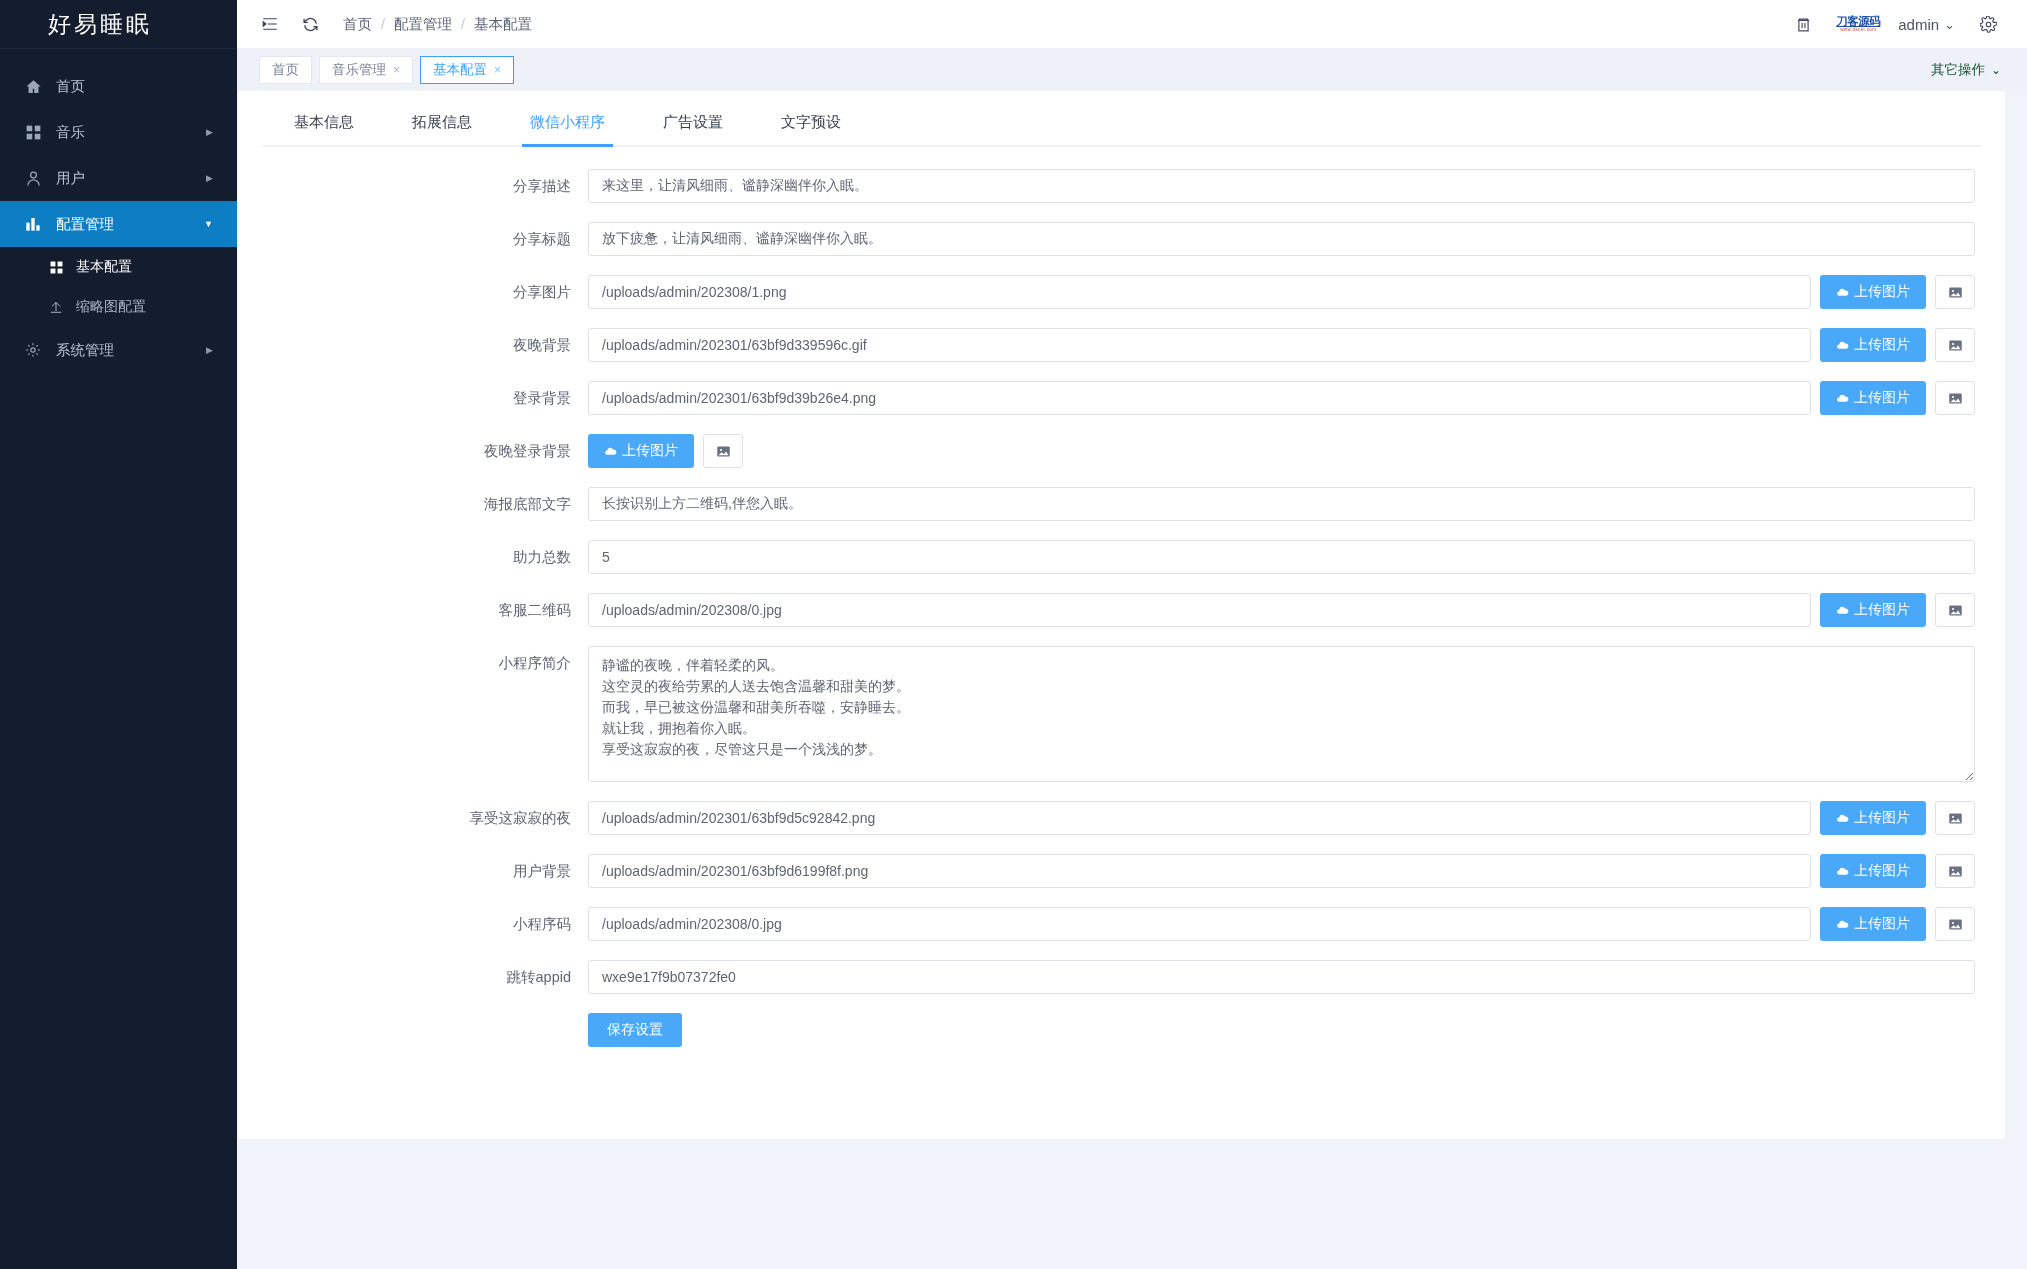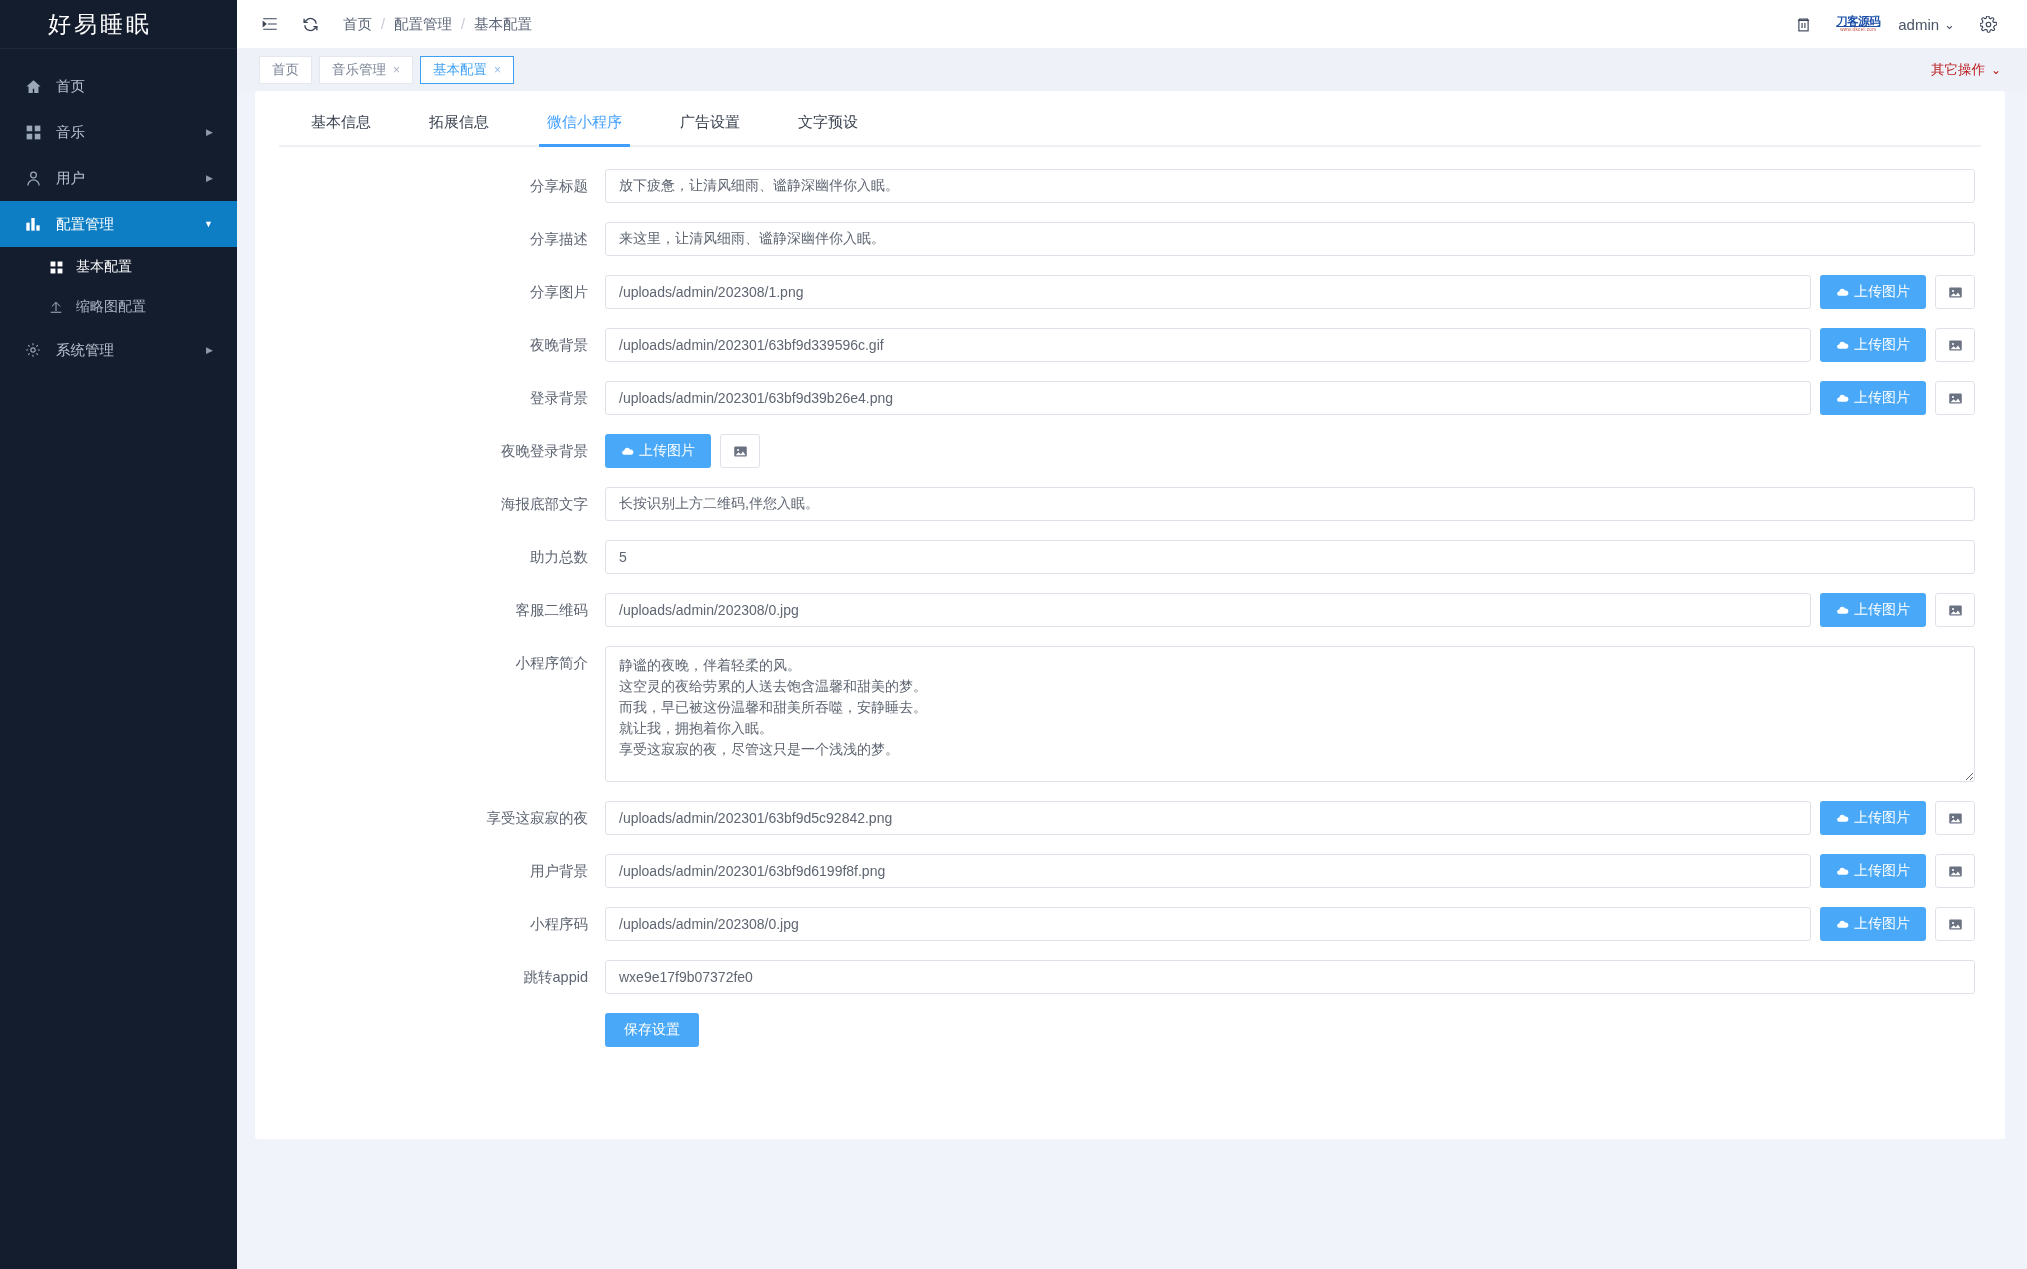--- a/index.html
+++ b/index.html
@@ -123,28 +123,28 @@
     display: flex; align-items: center; gap: 7px;
     padding: 0 12px; margin-right: 7px;
     font-size: 13.5px; color: #7b8496;
     cursor: pointer;
   }
   .tab.active { border-color: #3ea0f5; color: #3ea0f5; }
   .tab .x { font-size: 12px; color: #aab2c0; }
   .tab.active .x { color: #8fbff0; }
   .other-ops {
     margin-left: auto; display: flex; align-items: center; gap: 6px;
-    font-size: 13.5px; color: #b91c1c; cursor: pointer; padding-right: 4px;
+    font-size: 13.5px; color: #14532d; cursor: pointer; padding-right: 4px;
   }
 
   
   .content { flex: 1; padding: 0; overflow: hidden; }
   .card {
     background: #ffffff;
-    margin: 0 22px 0 18px;
+    margin: 0 22px 0 1px;
     border-radius: 3px;
     min-height: 1048px;
     padding: 0 0 30px 0;
   }
 
   .form-tabs {
     display: flex; align-items: flex-end;
     padding: 0 0 0 28px;
     border-bottom: 2px solid #eef0f4;
     height: 56px;
@@ -379,29 +379,29 @@
       <div class="form-tabs">
         <div class="ftab">基本信息</div>
         <div class="ftab">拓展信息</div>
         <div class="ftab active">微信小程序</div>
         <div class="ftab">广告设置</div>
         <div class="ftab">文字预设</div>
       </div>
 
       <div class="form" id="form-root">
           <div class="frow">
+            <div class="flabel">分享描述</div>
+            <div class="fctl">
+              <input class="inp" type="text" value="来这里，让清风细雨、谧静深幽伴你入眠。" style="">
+            </div>
+          </div>
+          <div class="frow">
             <div class="flabel">分享标题</div>
             <div class="fctl">
               <input class="inp" type="text" value="放下疲惫，让清风细雨、谧静深幽伴你入眠。" style="">
-            </div>
-          </div>
-          <div class="frow">
-            <div class="flabel">分享描述</div>
-            <div class="fctl">
-              <input class="inp" type="text" value="来这里，让清风细雨、谧静深幽伴你入眠。" style="">
             </div>
           </div>
           <div class="frow">
             <div class="flabel">分享图片</div>
             <div class="fctl">
               <input class="inp" type="text" value="/uploads/admin/202308/1.png" style="">
               <button class="btn-upload">
                 <span>
                   <svg width="13" height="13" viewBox="0 0 24 24" fill="currentColor">
                     <path d="M19 18H6a4 4 0 0 1 0-8 5.6 5.6 0 0 1 10.7-1.6A4.3 4.3 0 0 1 19 18z"></path>

